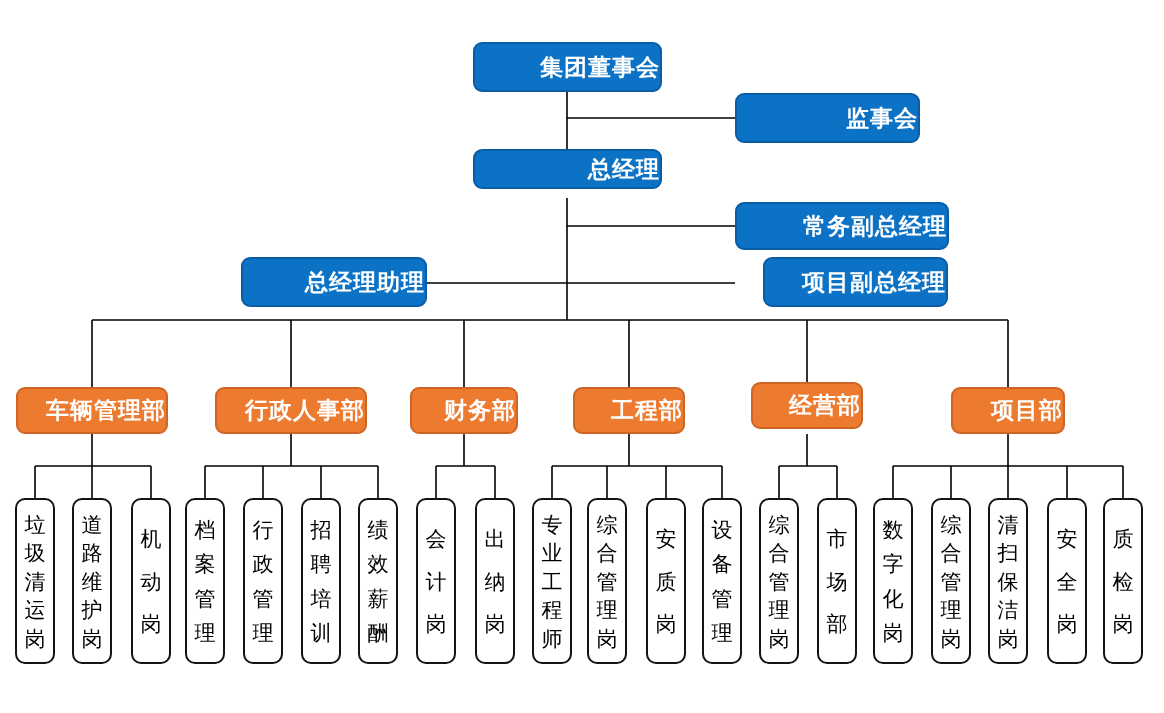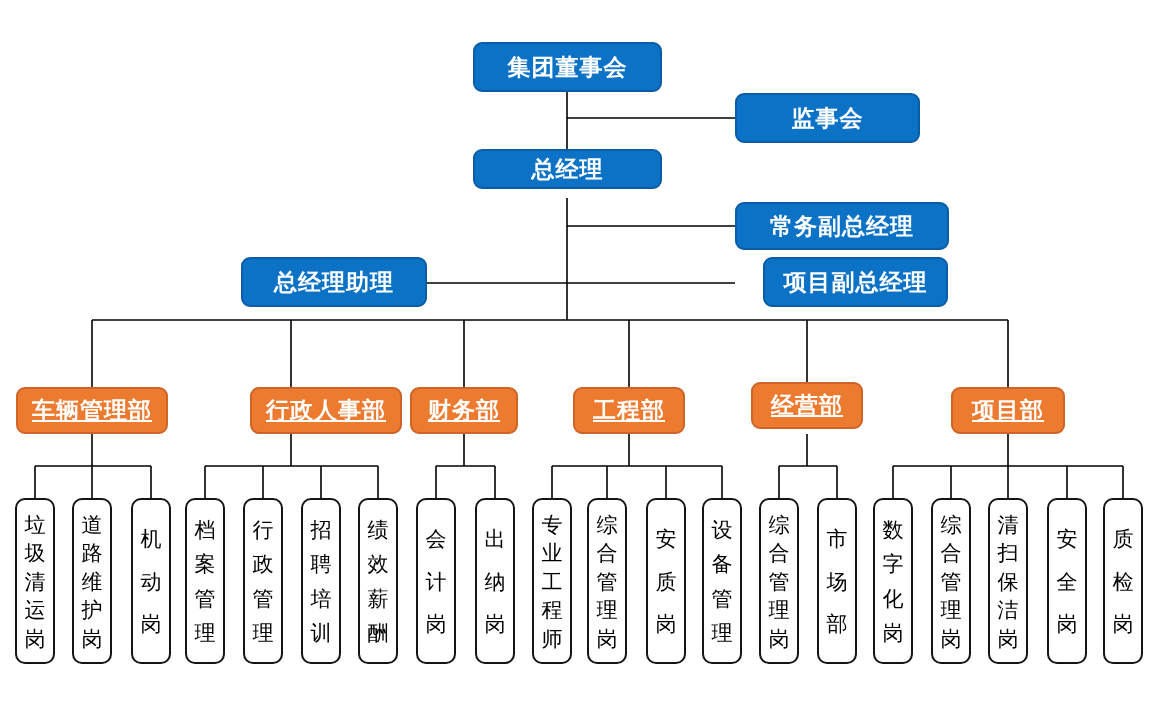--- a/index.html
+++ b/index.html
@@ -2,30 +2,30 @@
 <html><head>
 <meta charset="utf-8">
 <style>
   html,body{margin:0;padding:0;background:#fff;}
   .stage{
     position:relative;width:1164px;height:713px;background:#ffffff;overflow:hidden;
     font-family:"Liberation Sans", sans-serif;
   }
   #connectors{position:absolute;left:0;top:0;z-index:0;}
   .box{
-    position:absolute;box-sizing:border-box;display:flex;align-items:center;justify-content:center;
+    position:absolute;box-sizing:border-box;display:flex;align-items:center;justify-content:flex-end;
     z-index:1;text-align:center;
   }
   .exec{
     background:var(--blue,#0B72C6);border:2px solid var(--blue-border,#0A5CA4);
     border-radius:9px;color:var(--text-light,#fff);font-weight:700;font-size:23px;letter-spacing:1px;
   }
   .dept{
     background:var(--orange,#EC7A2F);border:2px solid var(--orange-border,#CE6425);
-    border-radius:9px;color:var(--text-light,#fff);font-weight:700;font-size:23px;letter-spacing:1px;text-decoration:underline;
+    border-radius:9px;color:var(--text-light,#fff);font-weight:700;font-size:23px;letter-spacing:1px;
   }
   .pos{
     background:var(--pos-fill,#fff);border:2.5px solid var(--pos-border,#141414);
     border-radius:10px;color:var(--text-dark,#000);font-size:21px;font-weight:400;
     flex-direction:column;justify-content:space-evenly;padding:6px 0;
   }
   .vchar{display:block;line-height:1;}
 </style>
 </head>
 <body>
@@ -111,21 +111,21 @@
       <span class="vchar">路</span>
       <span class="vchar">维</span>
       <span class="vchar">护</span>
       <span class="vchar">岗</span>
     </div>
     <div class="box pos" style="left: 131px; top: 498px; width: 40px; height: 166px;">
       <span class="vchar">机</span>
       <span class="vchar">动</span>
       <span class="vchar">岗</span>
     </div>
-    <div class="box dept" style="left: 215px; top: 387px; width: 152px; height: 47px; margin-left: 35px;">
+    <div class="box dept" style="left: 215px; top: 387px; width: 152px; height: 47px;">
       <span>行政人事部</span>
     </div>
     <div class="box pos" style="left: 185px; top: 498px; width: 40px; height: 166px;">
       <span class="vchar">档</span>
       <span class="vchar">案</span>
       <span class="vchar">管</span>
       <span class="vchar">理</span>
     </div>
     <div class="box pos" style="left: 243px; top: 498px; width: 40px; height: 166px;">
       <span class="vchar">行</span>

